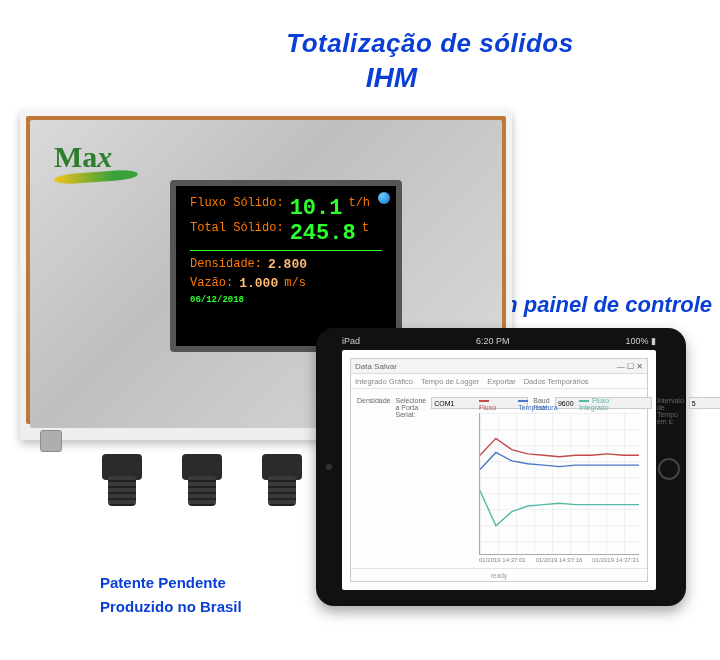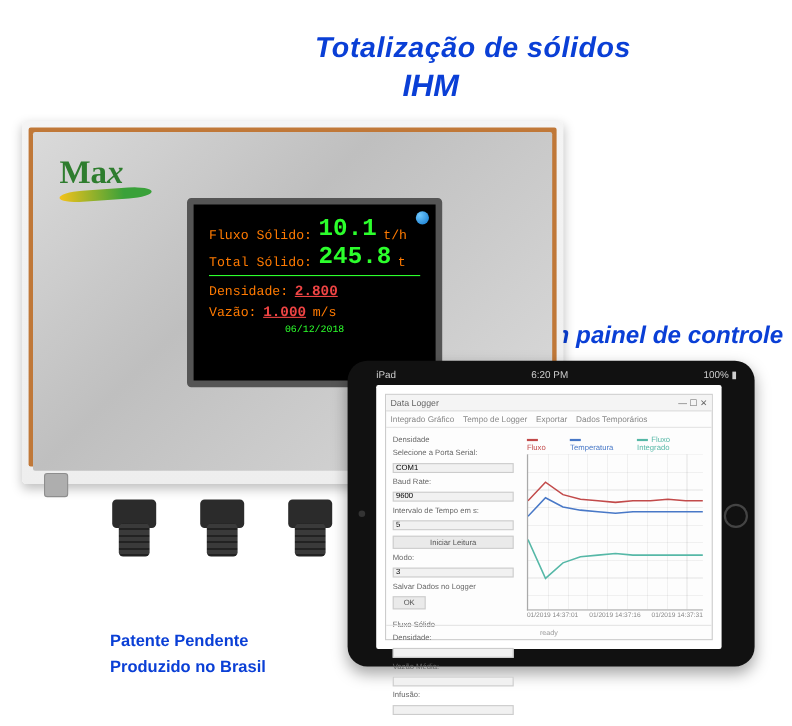--- a/index.html
+++ b/index.html
@@ -125,33 +125,33 @@
     width: 232px; height: 172px;
     background:#000;
     border: 6px solid #555;
     border-radius: 4px;
     padding: 10px 14px;
     font-family: 'Courier New', monospace;
     box-sizing: border-box;
   }
   .lcd-row{
     display:flex;
-    align-items:flex-end;
+    align-items:flex-start;
     gap:6px;
     white-space: nowrap;
   }
   .lcd .lbl{ color:#ff7a00; font-size:12px; }
   .lcd .val{ color:#2cff2c; font-weight:700; font-size:22px; }
   .lcd .unit{ color:#ff7a00; font-size:12px; vertical-align:top;}
-  .lcd .val-sm{ color:#ef4444; font-weight:700; font-size:13px;text-decoration:underline; }
+  .lcd .val-sm{ color:#fdba74; font-weight:700; font-size:13px; }
   .lcd .divider{ border-top:1px solid #2cff2c; margin:4px 0 6px 0;}
   .lcd .tiny{ color:#ff7a00; font-size:9px; }
   .lcd .tiny-green{ color:#2cff2c; font-size:9px; font-weight:700;}
   .lcd .date-bottom{
-    text-align:center; color:#2cff2c; font-size:9px; font-weight:400; margin-top:4px;
+    text-align:left; color:#2cff2c; font-size:9px; font-weight:700; margin-top:4px;
   }
   .lcd-blip{
     position:absolute; right:6px; top:6px; width:12px;height:12px;
     background: radial-gradient(circle at 30% 30%, #6ec8ff, #1177cc);
     border-radius:50%;
   }
 
   
   .gland{
     position:absolute;
@@ -180,21 +180,21 @@
   .tablet .camera{
     position:absolute; left:10px; top:50%; margin-top:-3px;
     width:6px;height:6px;border-radius:50%;background:#333;
   }
   .tablet .home{
     position:absolute; right:6px; top:50%; margin-top:-9px;
     width:18px;height:18px;border-radius:50%;
     border:2px solid #444;
   }
   .tablet .statusbar{
-    position:absolute; left:26px; right:16px; top:6px; height:14px;
+    position:absolute; left:26px; right:30px; top:6px; height:14px;
     color:#cfcfcf; font-size:9px;
     display:flex; justify-content:space-between; align-items:center;
   }
   .tablet-screen{
     position:absolute; left:26px; right:30px; top:22px; bottom:16px;
     background:#fff; border-radius:2px;
     box-sizing:border-box;
     padding:4px;
     font-size:8px;
     color:#555;
@@ -214,21 +214,21 @@
     display:flex; gap:8px; align-items:center;
     padding:0 4px; font-size:7.5px; color:#888;
   }
 
   .app-body{
     position:absolute; left:0; right:0; top:30px; bottom:14px;
     display:flex;
   }
   .form-col{
     width:110px; padding:8px 6px;
-    display:flex; flex-direction:column; gap:5px;
+    display:flex; gap:5px;
   }
   .form-col .section-lbl{ font-size:7px; color:#666; }
   .form-col input.fake, .form-col .btn{
     height:12px; background:#f1f1f1; border:1px solid #ccc;
     font-size:7px; padding:0 2px; box-sizing:border-box;
   }
   .form-col .btn{ background:#eaeaea; text-align:center; line-height:12px;}
   .legend{
     display:flex; gap:10px; font-size:7px; color:#666; padding:4px 0 0 6px;
   }
@@ -334,21 +334,21 @@
   <div class="home"></div>
   <div class="statusbar">
     <span>iPad</span>
     <span>6:20 PM</span>
     <span>100% ▮</span>
   </div>
 
   <div class="tablet-screen">
     <div class="appwin">
       <div class="titlebar">
-        <span>Data Logger</span>
+        <span>Data Salvar</span>
         <span>
           <span>—</span>
           <span>☐</span>
           <span>✕</span>
         </span>
       </div>
       <div class="tabsrow">
         <span>Integrado Gráfico</span>
         <span>Tempo de Logger</span>
         <span>Exportar</span>

